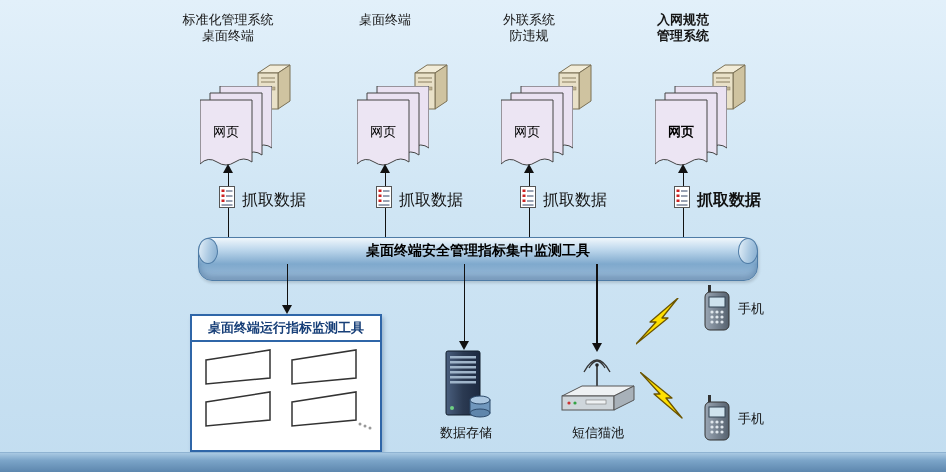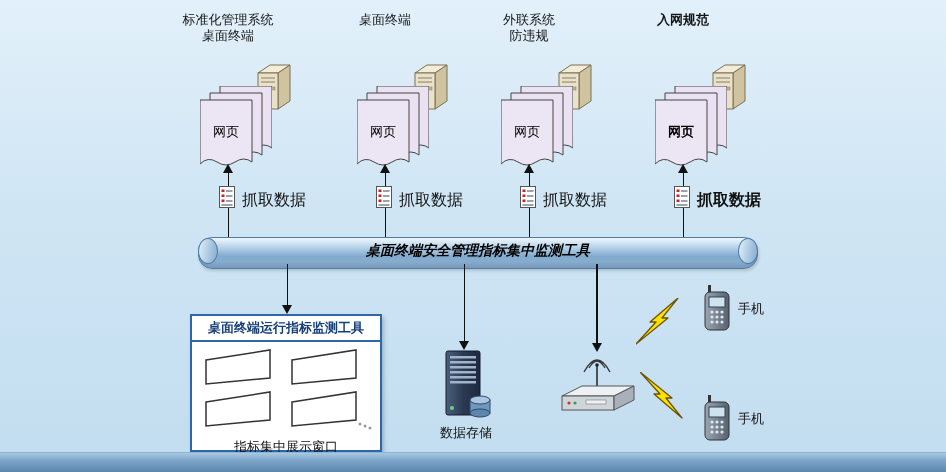--- a/index.html
+++ b/index.html
@@ -17,24 +17,24 @@
     font-size:13px;line-height:16px;color:#151515;}
   .col-server{position:absolute;left:104px;top:50px;}
   .col-stack{position:absolute;left:52px;top:76px;}
   .col-arrow-up{position:absolute;left:74.5px;top:154px;width:0;height:0;
     border-left:5px solid transparent;border-right:5px solid transparent;
     border-bottom:9px solid #111;}
   .col-line{position:absolute;left:79.5px;top:161px;width:1.5px;height:66px;background:#111;}
   .col-doc{position:absolute;left:71px;top:176px;}
   .col-grab{position:absolute;left:94px;top:180px;font-size:16px;white-space:nowrap;color:#111;}
   
-  .pipe{position:absolute;left:198px;top:237px;width:560px;height:32px;border-radius:14px;
+  .pipe{position:absolute;left:198px;top:237px;width:560px;height:44px;border-radius:14px;
     background:linear-gradient(180deg,#f0f7fc 0%,#bdd7ec 28%,#7fa9cd 62%,#9cbbd8 100%);
     border:1px solid #4f7ca6;box-sizing:border-box;
-    box-shadow:inset 0 -4px 5px rgba(30,70,110,.28), 1px 2px 3px rgba(0,0,0,.15);font-style:italic;}
+    box-shadow:inset 0 -4px 5px rgba(30,70,110,.28), 1px 2px 3px rgba(0,0,0,.15);}
   .pipe-cap{position:absolute;top:0;width:20px;height:26px;border-radius:50%;
     border:1px solid #4f7ca6;box-sizing:border-box;
     background:linear-gradient(100deg,#e4f0f9 0%,#a7c6e0 60%,#85acce 100%);}
   .pipe-cap.left{left:-1px}.pipe-cap.right{right:-1px}
   .pipe-label{position:absolute;left:0;right:0;top:0;bottom:0;text-align:center;
     line-height:26px;font-weight:bold;font-size:14px;color:#000;}
   
   .vline{position:absolute;width:1.5px;background:#111;}
   .arrow-down{position:absolute;width:0;height:0;
     border-left:5px solid transparent;border-right:5px solid transparent;
@@ -180,20 +180,21 @@
       <rect x="2.5" y="13.5" width="3" height="2.5" fill="#cc2222"></rect>
         <line x1="7" y1="15" x2="13.5" y2="15" stroke="#334466"></line>
       <line x1="2.5" y1="19" x2="13.5" y2="19" stroke="#334466"></line>
     </svg>
     <div class="col-grab">抓取数据</div>
   </div>
 
   <div class="sys-col" style="left:603px;font-weight:bold;">
     <div class="sys-label">
       <div>入网规范</div>
+      <div>管理系统</div>
     </div>
     <svg class="col-server" width="40" height="52" viewBox="0 0 40 52">
       <polygon points="6,13 18,5 38,5 26,13" fill="#f2ecd8" stroke="#7a7055"></polygon>
       <polygon points="26,13 38,5 38,41 26,49" fill="#cfc3a0" stroke="#7a7055"></polygon>
       <rect x="6" y="13" width="20" height="36" fill="#e9e1c8" stroke="#7a7055"></rect>
       <line x1="9" y1="18" x2="23" y2="18" stroke="#8a7f60"></line>
       <line x1="9" y1="22" x2="23" y2="22" stroke="#8a7f60"></line>
       <rect x="9" y="27" width="14" height="3" fill="#bdb190" stroke="#8a7f60" stroke-width="0.5"></rect>
       <circle cx="10" cy="44" r="6.5" fill="#58a8cc" stroke="#2d6a8a"></circle>
       <ellipse cx="10" cy="44" rx="3" ry="6.5" fill="none" stroke="#2d6a8a" stroke-width="0.7"></ellipse>
@@ -254,21 +255,20 @@
           <polygon points="0,12 64,2 64,30 0,36" fill="#fff" stroke="#333" stroke-width="1.5"></polygon>
         </g>
       <g transform="translate(100,48)">
           <polygon points="0,12 64,2 64,30 0,36" fill="#fff" stroke="#333" stroke-width="1.5"></polygon>
         </g>
       <circle cx="168" cy="82" r="1.5" fill="#999"></circle>
         <circle cx="173" cy="84" r="1.5" fill="#999"></circle>
         <circle cx="178" cy="86" r="1.5" fill="#999"></circle>
     </svg>
   </div>
-  <div class="monitor-caption">指标集中展示窗口</div>
 
   <svg style="position:absolute;left:438px;top:350px;" width="56" height="72" viewBox="0 0 56 72">
     <defs>
       <linearGradient id="towerGrad" x1="0" y1="0" x2="1" y2="0">
         <stop offset="0" stop-color="#4a5f7e"></stop>
           <stop offset="0.5" stop-color="#2b3a52"></stop>
           <stop offset="1" stop-color="#1c2940"></stop>
       </linearGradient>
     </defs>
     <rect x="8" y="1" width="34" height="64" rx="2" fill="url(#towerGrad)" stroke="#121e2c"></rect>
@@ -290,20 +290,21 @@
     <path d="M28 20 Q41 -4 54 20" fill="none" stroke="#333" stroke-width="1.3"></path>
     <line x1="41" y1="14" x2="41" y2="38" stroke="#222" stroke-width="1.5"></line>
     <circle cx="41" cy="13" r="1.8" fill="#222"></circle>
     <polygon points="6,44 26,34 78,34 58,44" fill="#eef1f3" stroke="#555"></polygon>
     <rect x="6" y="44" width="52" height="14" fill="#cfd6db" stroke="#555"></rect>
     <polygon points="58,44 78,34 78,48 58,58" fill="#a8b1b9" stroke="#555"></polygon>
     <circle cx="13" cy="51" r="1.6" fill="#cc3333"></circle>
     <circle cx="19" cy="51" r="1.6" fill="#33a344"></circle>
     <rect x="30" y="48" width="20" height="4" fill="#eef1f3" stroke="#777" stroke-width="0.6"></rect>
   </svg>
+  <div class="small-label" style="left:548px;top:424px;width:100px;">短信猫池</div>
 
   <svg style="position:absolute;left:636px;top:298px;" width="48" height="48" viewBox="0 0 48 48">
     <polygon points="0,46 20,24 14,24 42,0 26,20 32,20" fill="#ffe000" stroke="#6b5400" stroke-width="1.3" stroke-linejoin="round"></polygon>
   </svg>
   <svg style="position:absolute;left:640px;top:372px;" width="48" height="48" viewBox="0 0 48 48">
     <g transform="translate(0,46) scale(1,-1)">
       <polygon points="0,46 20,24 14,24 42,0 26,20 32,20" fill="#ffe000" stroke="#6b5400" stroke-width="1.3" stroke-linejoin="round"></polygon>
     </g>
   </svg>
 

